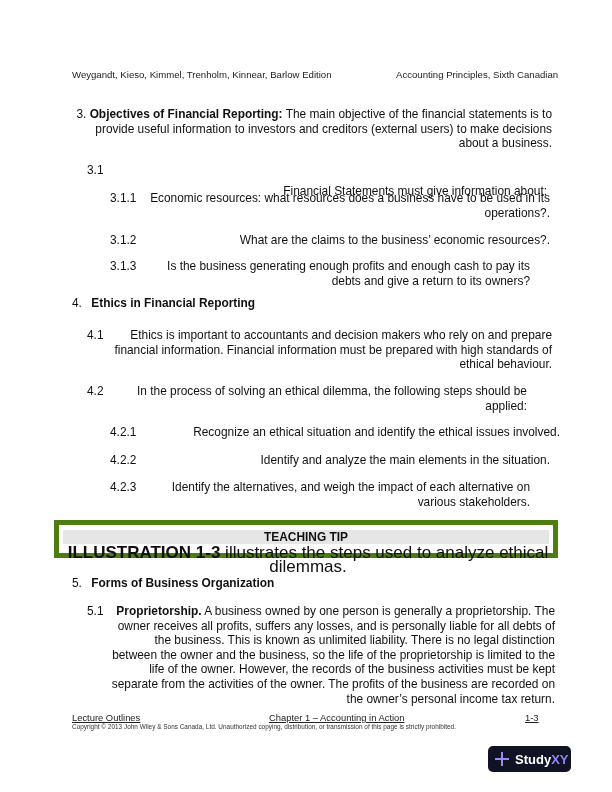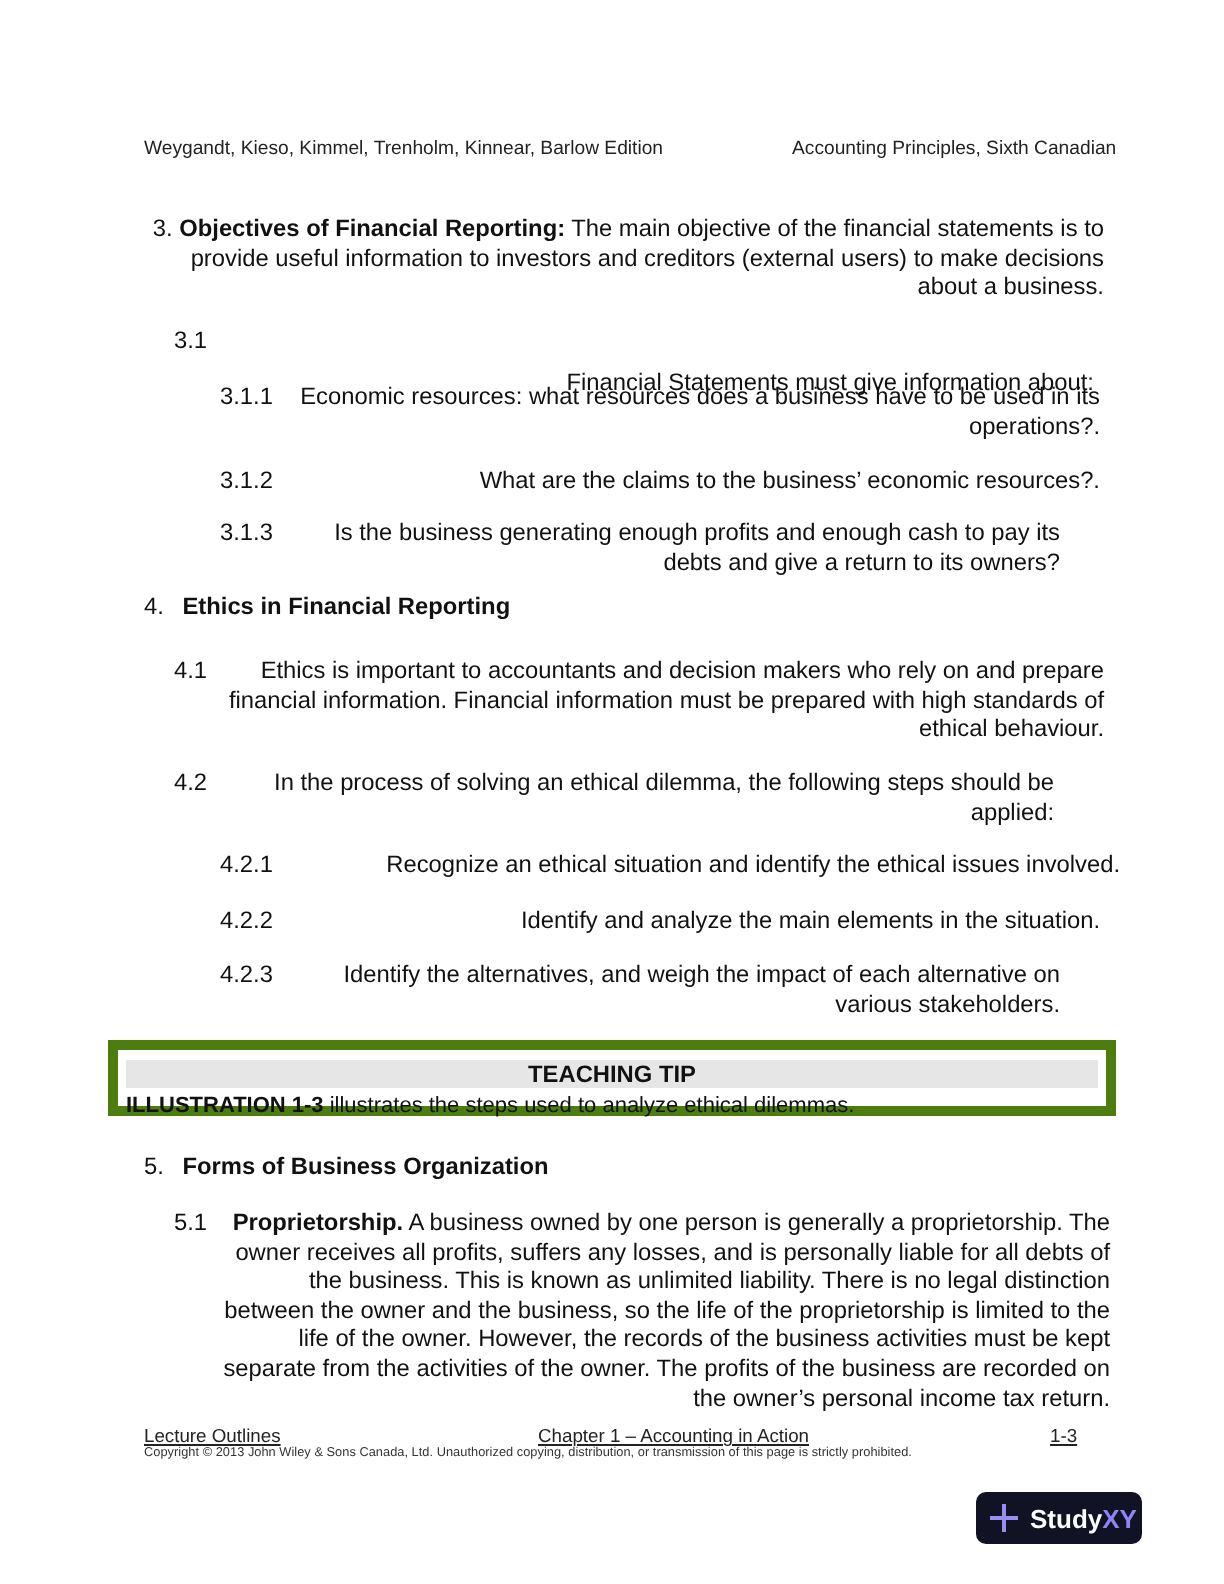--- a/index.html
+++ b/index.html
@@ -15,21 +15,21 @@
   .num { position: absolute; left: 0; top: 0; }
   .b { font-weight: bold; }
   .tip-box {
     position: absolute; left: 54px; top: 520px; width: 504px; height: 38px;
     border: 5px solid #4d7c0f; box-sizing: border-box;
   }
   .tip-head {
     position: absolute; left: 4px; right: 4px; top: 5px; height: 14px;
     background: #e6e6e6; text-align: center; font-weight: bold; font-size: 11.9px; line-height: 14px;
   }
-  .tip-body { position: absolute; left: 4px; top: 21px; font-size: 11px; line-height: 14px; }
+  .tip-body { position: absolute; left: 4px; top: 21px; font-size: 17px; line-height: 14px; text-align: center; }
   .footer { position: absolute; font-size: 9.4px; color: #222; text-decoration: underline; }
   .copyright { position: absolute; left: 72px; top: 723px; font-size: 6.4px; color: #333; letter-spacing: 0.02px; }
   .brand {
     position: absolute; left: 488px; top: 746px; width: 83px; height: 26px;
     background: #111324; border-radius: 5px; display: flex; align-items: center;
     padding-left: 7px; box-sizing: border-box; gap: 6px;
   }
   .brand-plus { width: 14px; height: 14px; position: relative; }
   .brand-plus::before, .brand-plus::after { content: ""; position: absolute; background: #9b8cf2; }
   .brand-plus::before { left: 6px; top: 0; width: 2px; height: 14px; }

